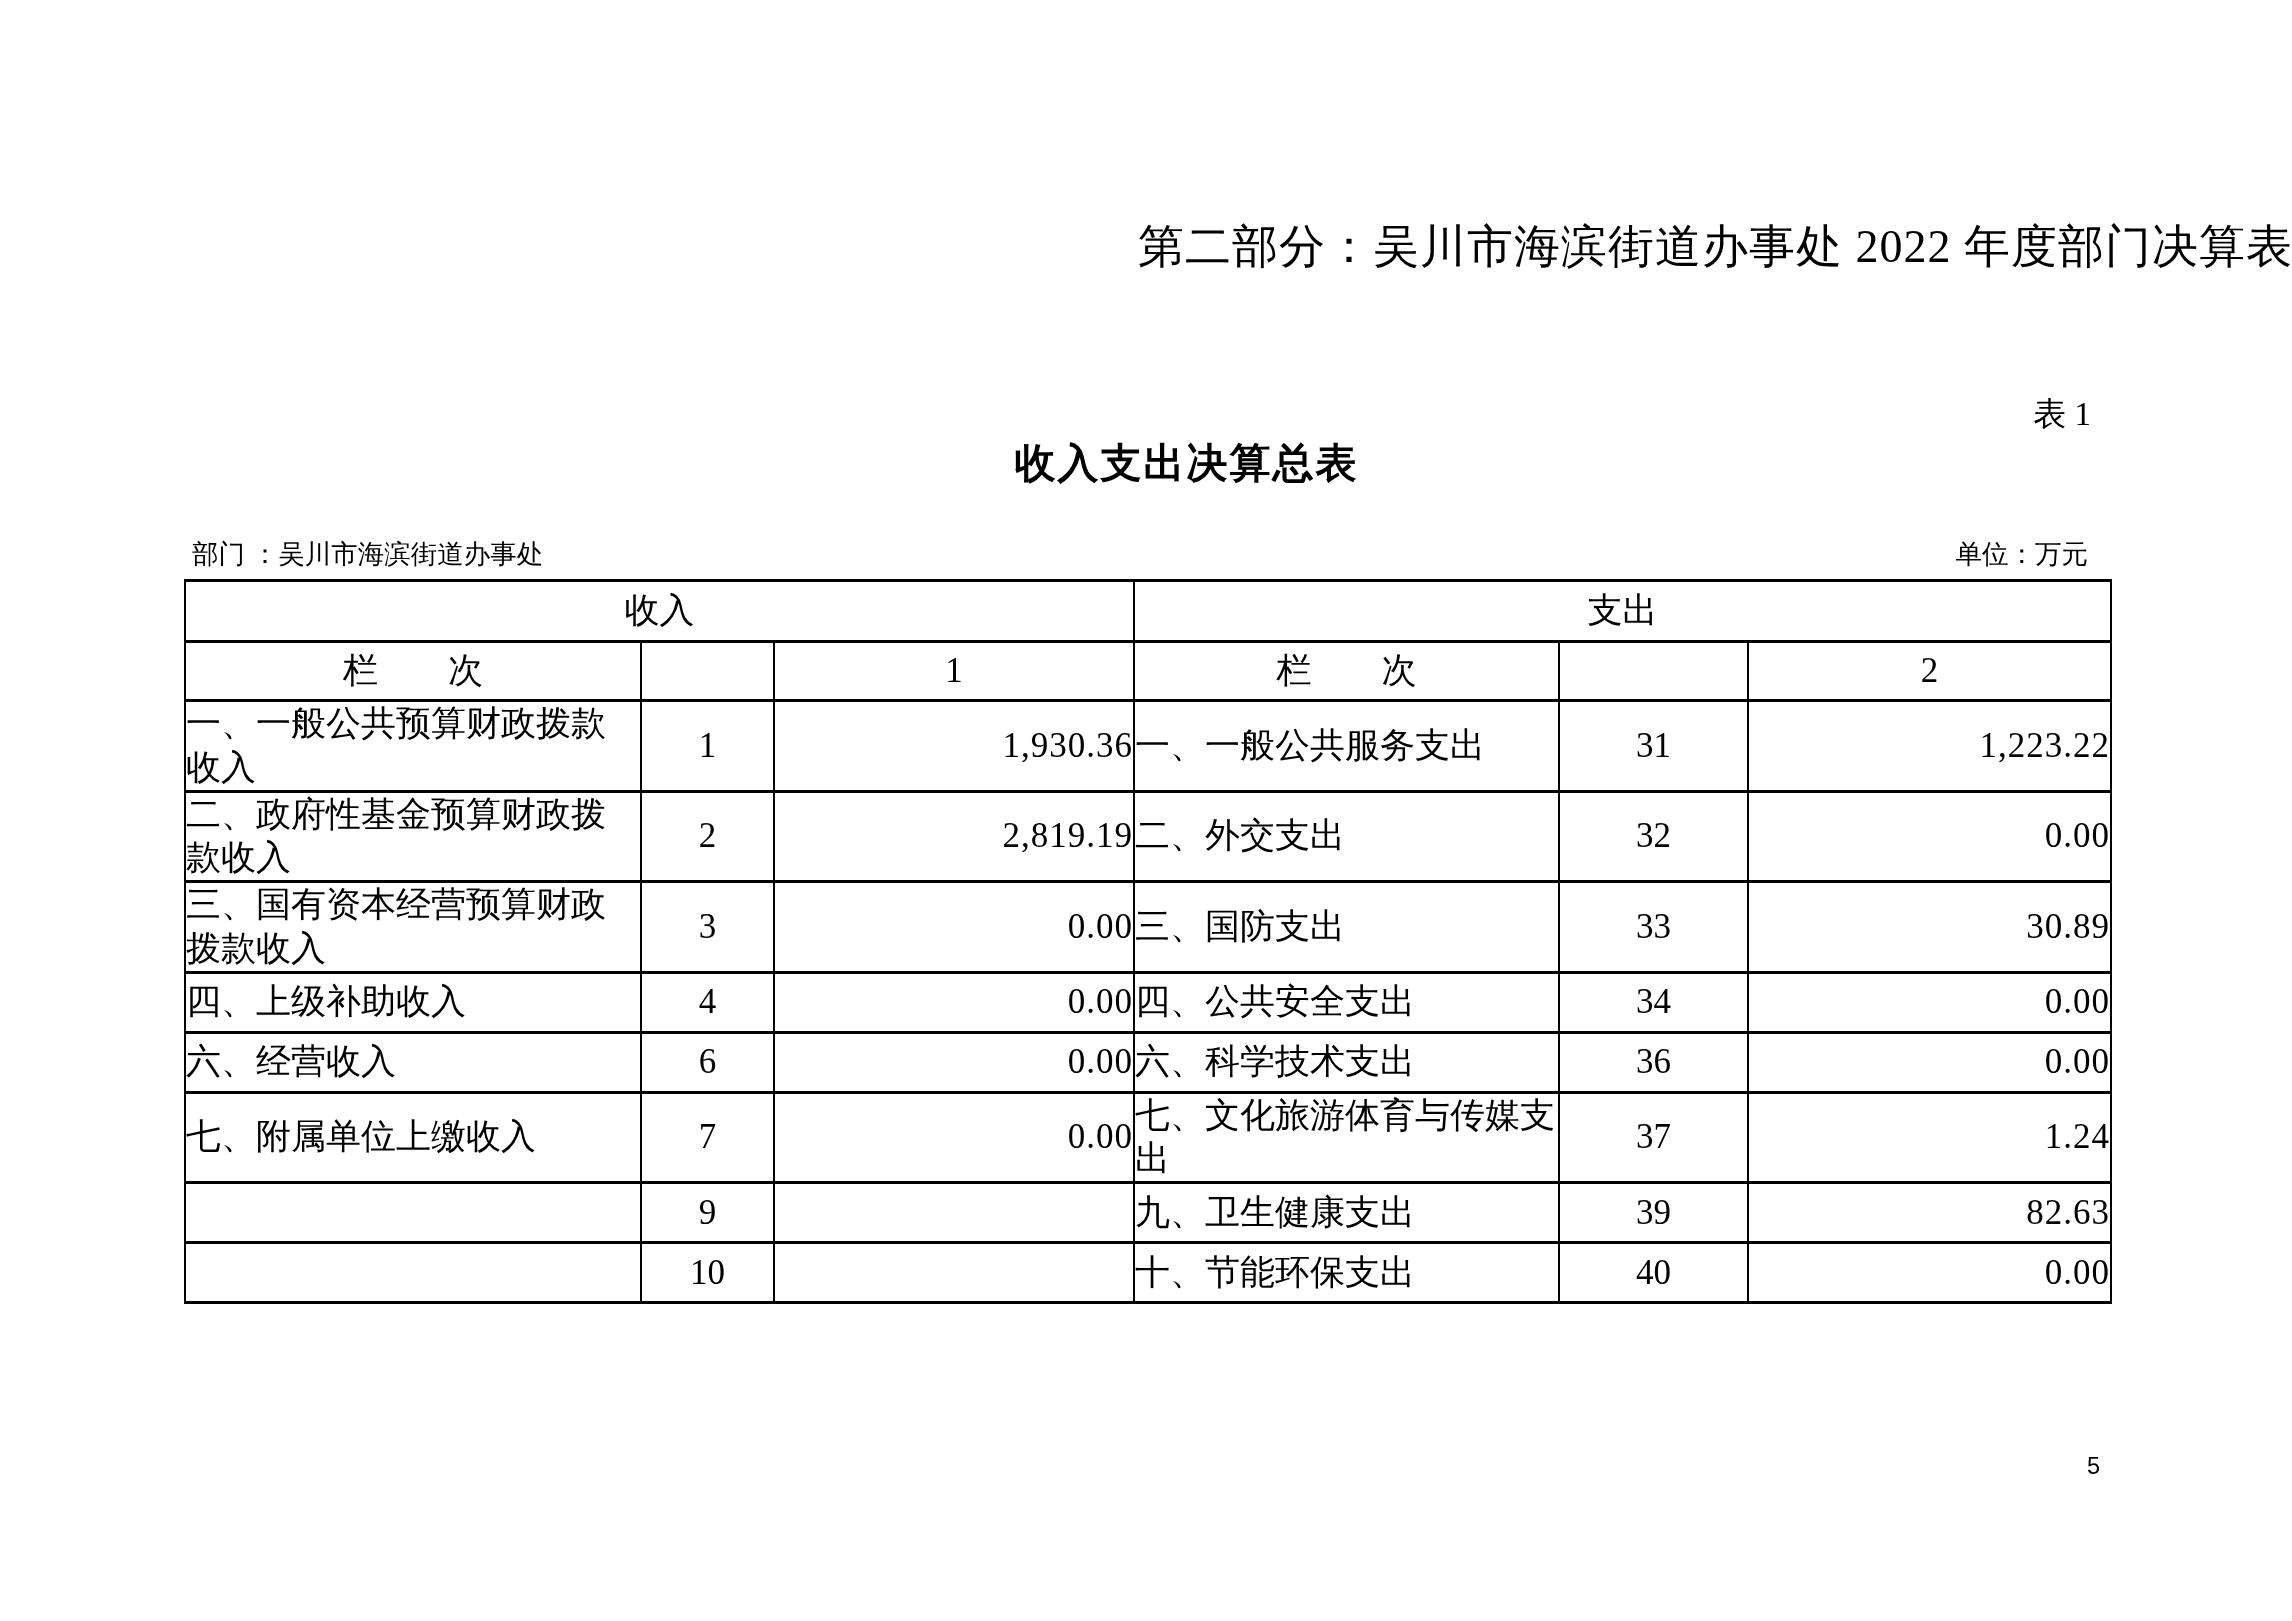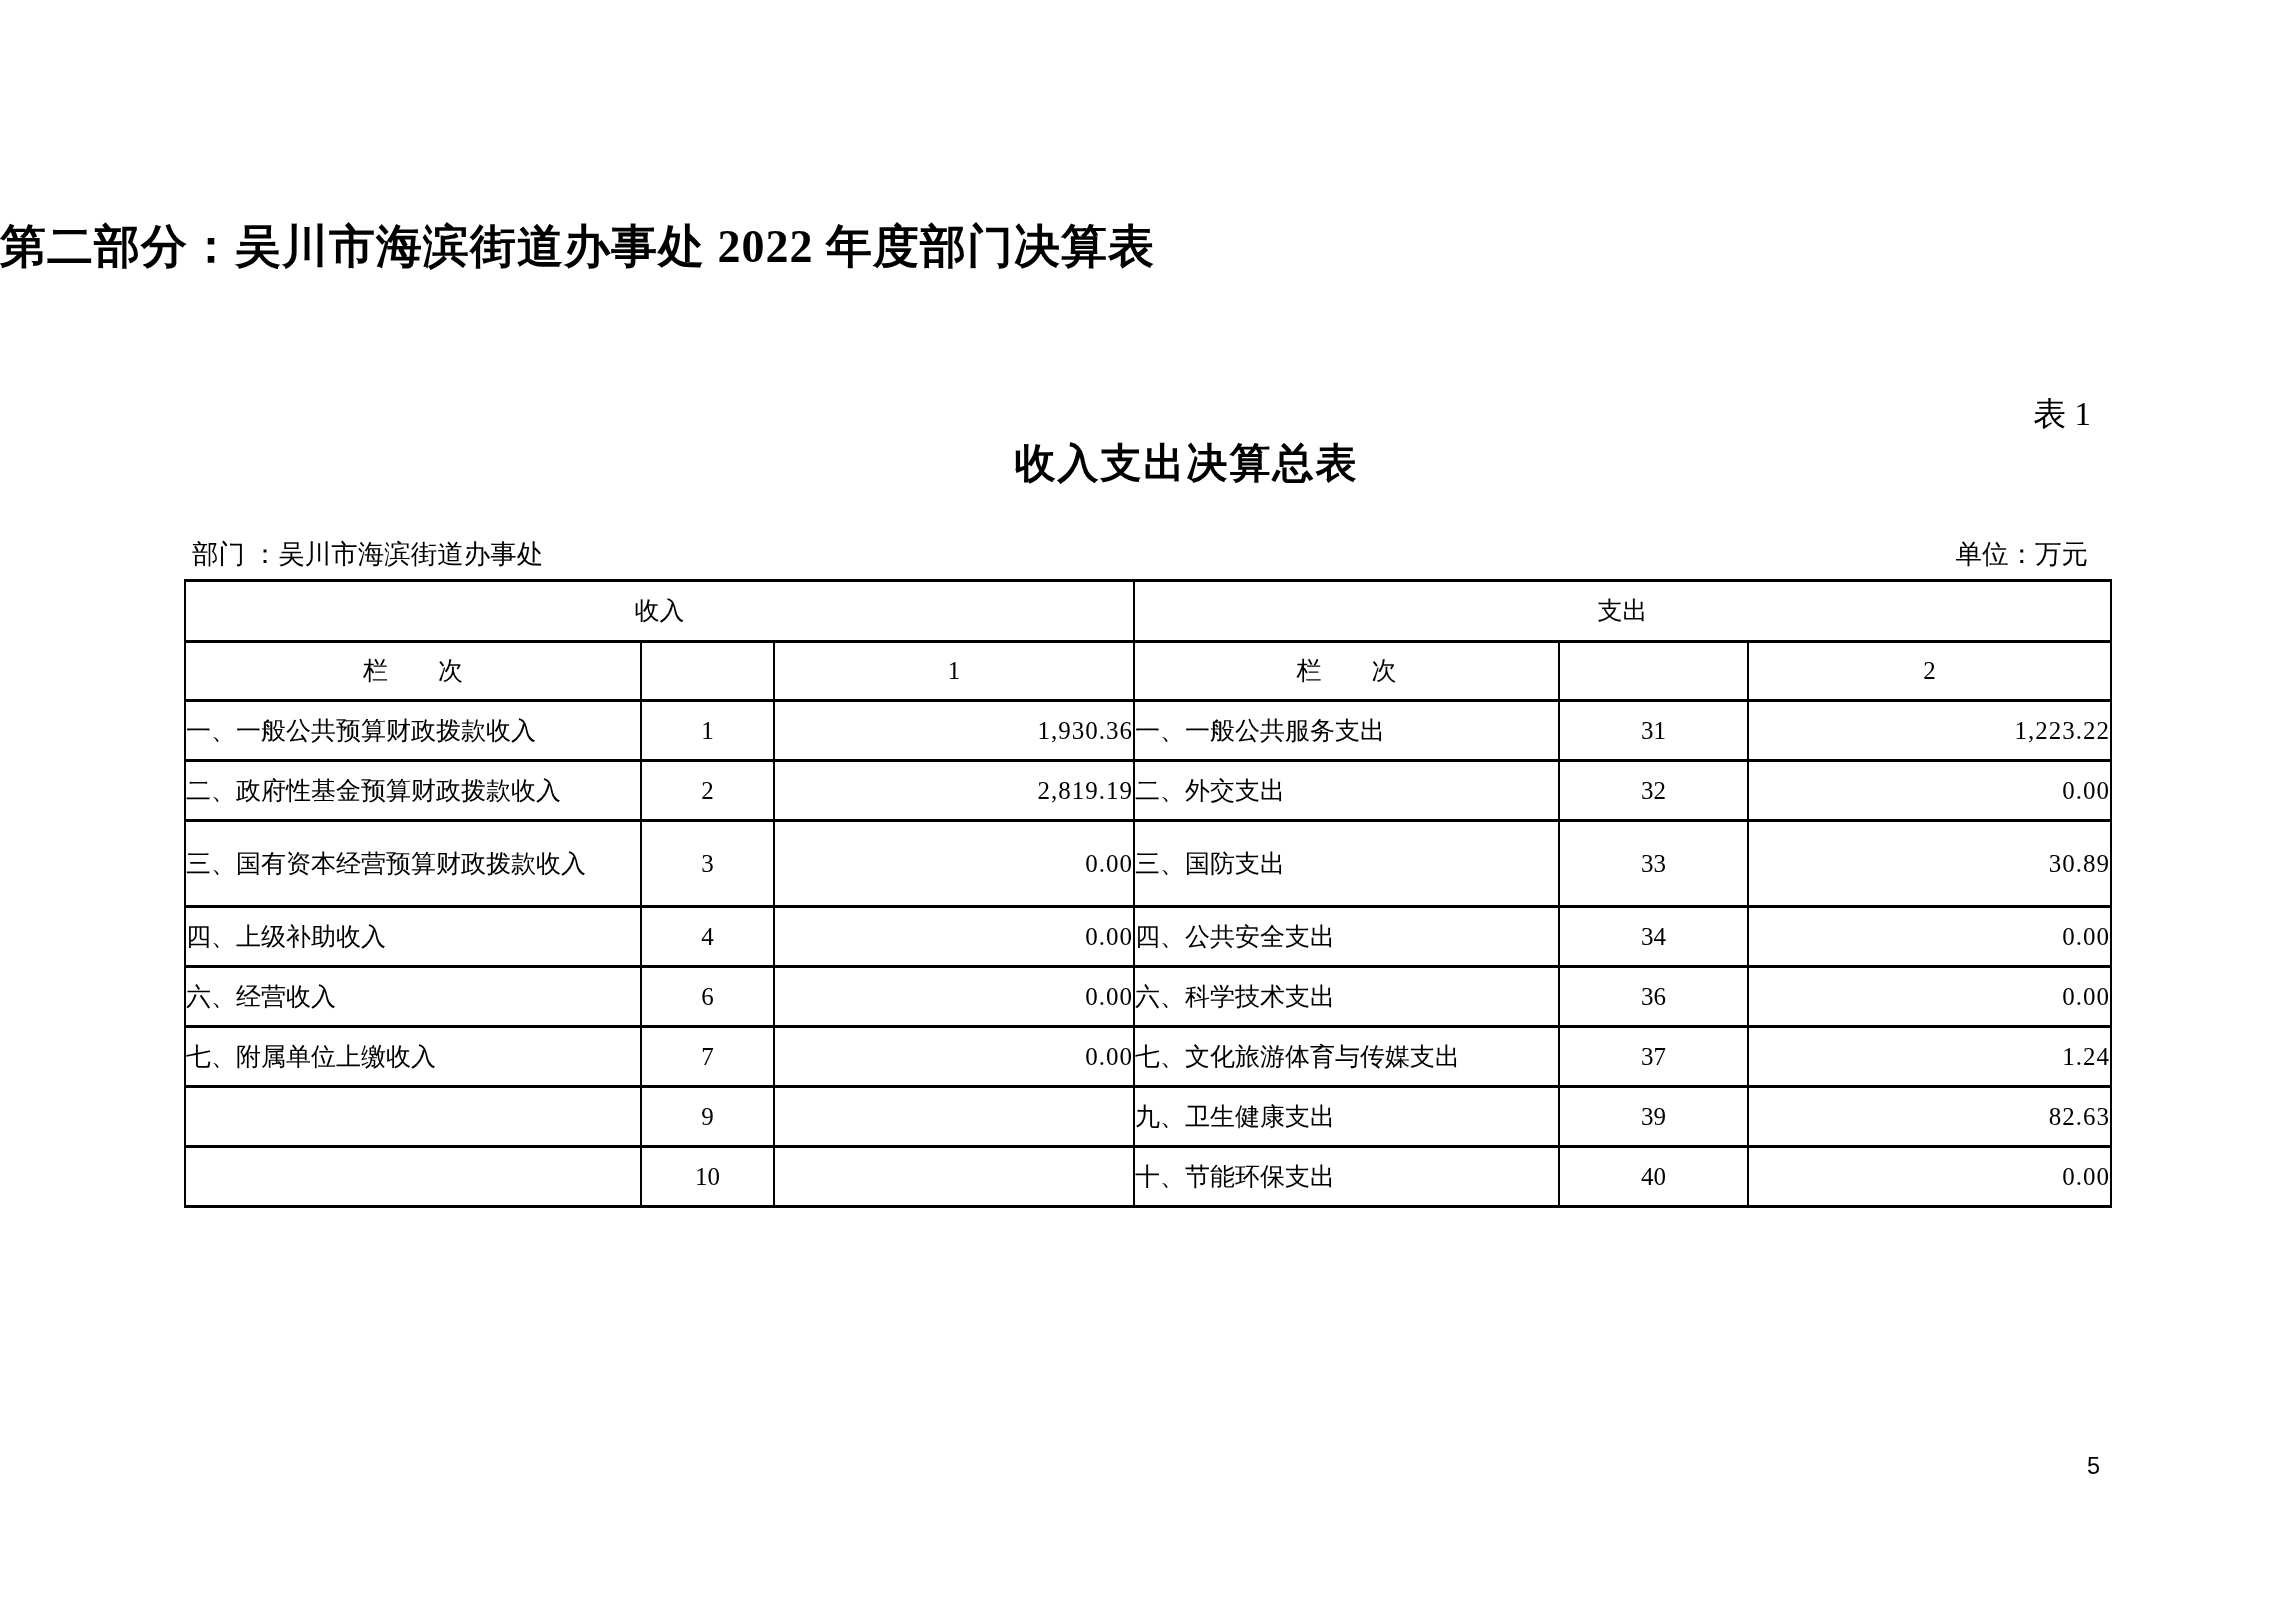--- a/index.html
+++ b/index.html
@@ -14,23 +14,23 @@
     background: #ffffff;
     font-family: "Liberation Serif", "DejaVu Serif", serif;
     color: #000000;
     overflow: hidden;
   }
   .doc-title {
     position: absolute;
     top: 216px;
     left: 0;
     width: 100%;
-    text-align: left;
+    text-align: right;
     font-size: 46px;
-    font-weight: bold;
+    font-weight: normal;
     letter-spacing: 1px;
     white-space: nowrap;
   }
   .table-label {
     position: absolute;
     top: 392px;
     right: 202px;
     font-size: 33px;
   }
   .doc-subtitle {
@@ -57,21 +57,21 @@
     right: 205px;
     font-size: 26.5px;
   }
   table.fin-table {
     position: absolute;
     top: 579px;
     left: 184px;
     width: 1926px;
     border-collapse: collapse;
     table-layout: fixed;
-    font-size: 25px;
+    font-size: 35px;
     line-height: 1.25;
   }
   table.fin-table td {
     border-left: 2.9px solid #000;
     border-right: 2.9px solid #000;
     border-top: 3.9px solid #000;
     border-bottom: 3.9px solid #000;
     vertical-align: middle;
     padding: 0;
     overflow: hidden;

